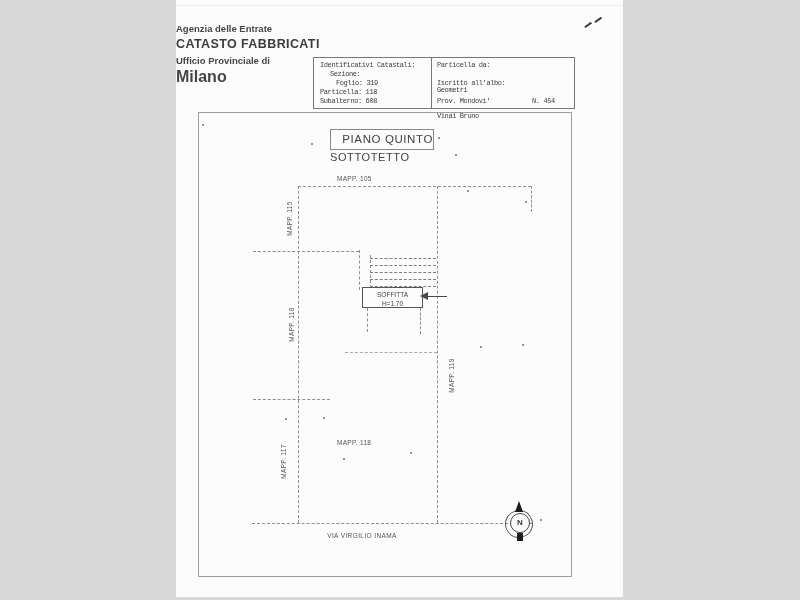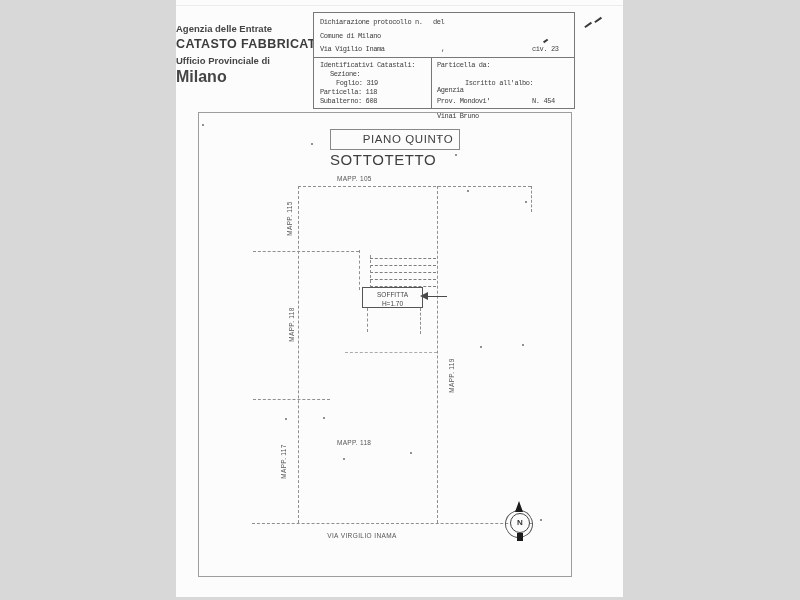--- a/index.html
+++ b/index.html
@@ -23,22 +23,22 @@
   .box{border:1px solid #777;background:#fcfcfc;}
   .scale-box{left:176px;top:88px;width:124px;height:20px;border-left:none;}
   .scale-r1{left:0;top:0;width:124px;height:9px;border-bottom:1px solid #777;}
   .decl-box{left:313px;top:12px;width:260px;height:45px;}
   .cad-box{left:313px;top:57px;width:260px;height:50px;}
   .cad-div{left:117px;top:0;height:50px;width:0;border-left:1px solid #777;}
 
   
   .frame{left:198px;top:112px;width:372px;height:463px;border:1px solid #9d9d9d;background:transparent;}
   .title-box{left:330px;top:129px;width:102px;height:19px;border:1px solid #888;
-             font-size:11.5px;letter-spacing:.6px;color:#3f3f3f;text-align:center;line-height:19px;padding-left:26px;}
-  .subtitle{left:330px;top:151px;width:102px;font-size:15px;letter-spacing:.6px;color:#3f3f3f;text-align:right;}
+             font-size:11.5px;letter-spacing:.6px;color:#3f3f3f;text-align:right;line-height:19px;}
+  .subtitle{left:330px;top:151px;width:102px;font-size:11px;letter-spacing:.6px;color:#3f3f3f;text-align:left;}
 
   
   .dh{height:0;border-top:1px dashed #8f8f8f;}
   .dv{width:0;border-left:1px dashed #8f8f8f;}
   .hz{border-top-color:#7e7e7e;}
   .faint{opacity:.75;}
 
   
   .maplbl{font-size:6.5px;letter-spacing:.3px;color:#555;white-space:nowrap;}
   .vlbl{width:40px;text-align:center;transform:rotate(-90deg);}
@@ -76,41 +76,32 @@
   <div class="abs pen" style="left:594px;top:19px;width:8px;"></div>
 
   <div class="abs hdr">
     <div class="hdr-agency">Agenzia delle Entrate</div>
     <div class="hdr-registry">CATASTO FABBRICATI</div>
     <div class="hdr-office">Ufficio Provinciale di</div>
     <div class="hdr-city">Milano</div>
   </div>
 
 
-  <div class="abs box decl-box">
-    <span class="tw abs" style="left:6px;top:5px;">Dichiarazione protocollo n.</span>
-    <span class="tw abs" style="left:119px;top:5px;">del</span>
-    <span class="tw abs" style="left:6px;top:19px;">Comune di Milano</span>
-    <span class="tw abs" style="left:6px;top:32px;">Via Vigilio Inama</span>
-    <span class="tw abs" style="left:127px;top:32px;">,</span>
-    <span class="tw abs" style="left:218px;top:32px;">civ. 23</span>
-    <div class="abs pen" style="left:229px;top:27px;width:5px;"></div>
-  </div>
 
   <div class="abs box cad-box">
     <div class="abs cad-div"></div>
     <span class="tw abs" style="left:6px;top:3px;">Identificativi Catastali:</span>
     <span class="tw abs" style="left:16px;top:12px;">Sezione:</span>
     <span class="tw abs" style="left:22px;top:21px;">Foglio: 319</span>
     <span class="tw abs" style="left:6px;top:30px;">Particella: 118</span>
     <span class="tw abs" style="left:6px;top:39px;">Subalterno: 608</span>
     <span class="tw abs" style="left:123px;top:3px;">Particella da:</span>
     <span class="tw abs" style="left:123px;top:10px;margin-top:44px;">Vinai Bruno</span>
-    <span class="tw abs" style="left:123px;top:21px;margin-left:28px;">Iscritto all'albo:</span>
-    <span class="tw abs" style="left:123px;top:28px;">Agenzia</span>
+    <span class="tw abs" style="left:123px;top:21px;">Iscritto all'albo:</span>
+    <span class="tw abs" style="left:123px;top:28px;">Geometri</span>
     <span class="tw abs" style="left:123px;top:39px;">Prov. Mondovi'</span>
     <span class="tw abs" style="left:218px;top:39px;">N. 454</span>
   </div>
 
   <div class="abs frame"></div>
 
   <div class="abs title-box">PIANO QUINTO</div>
   <div class="abs subtitle">SOTTOTETTO</div>
   <div class="abs speck" style="left:438px;top:137px;"></div>
   <div class="abs speck" style="left:455px;top:154px;"></div>

